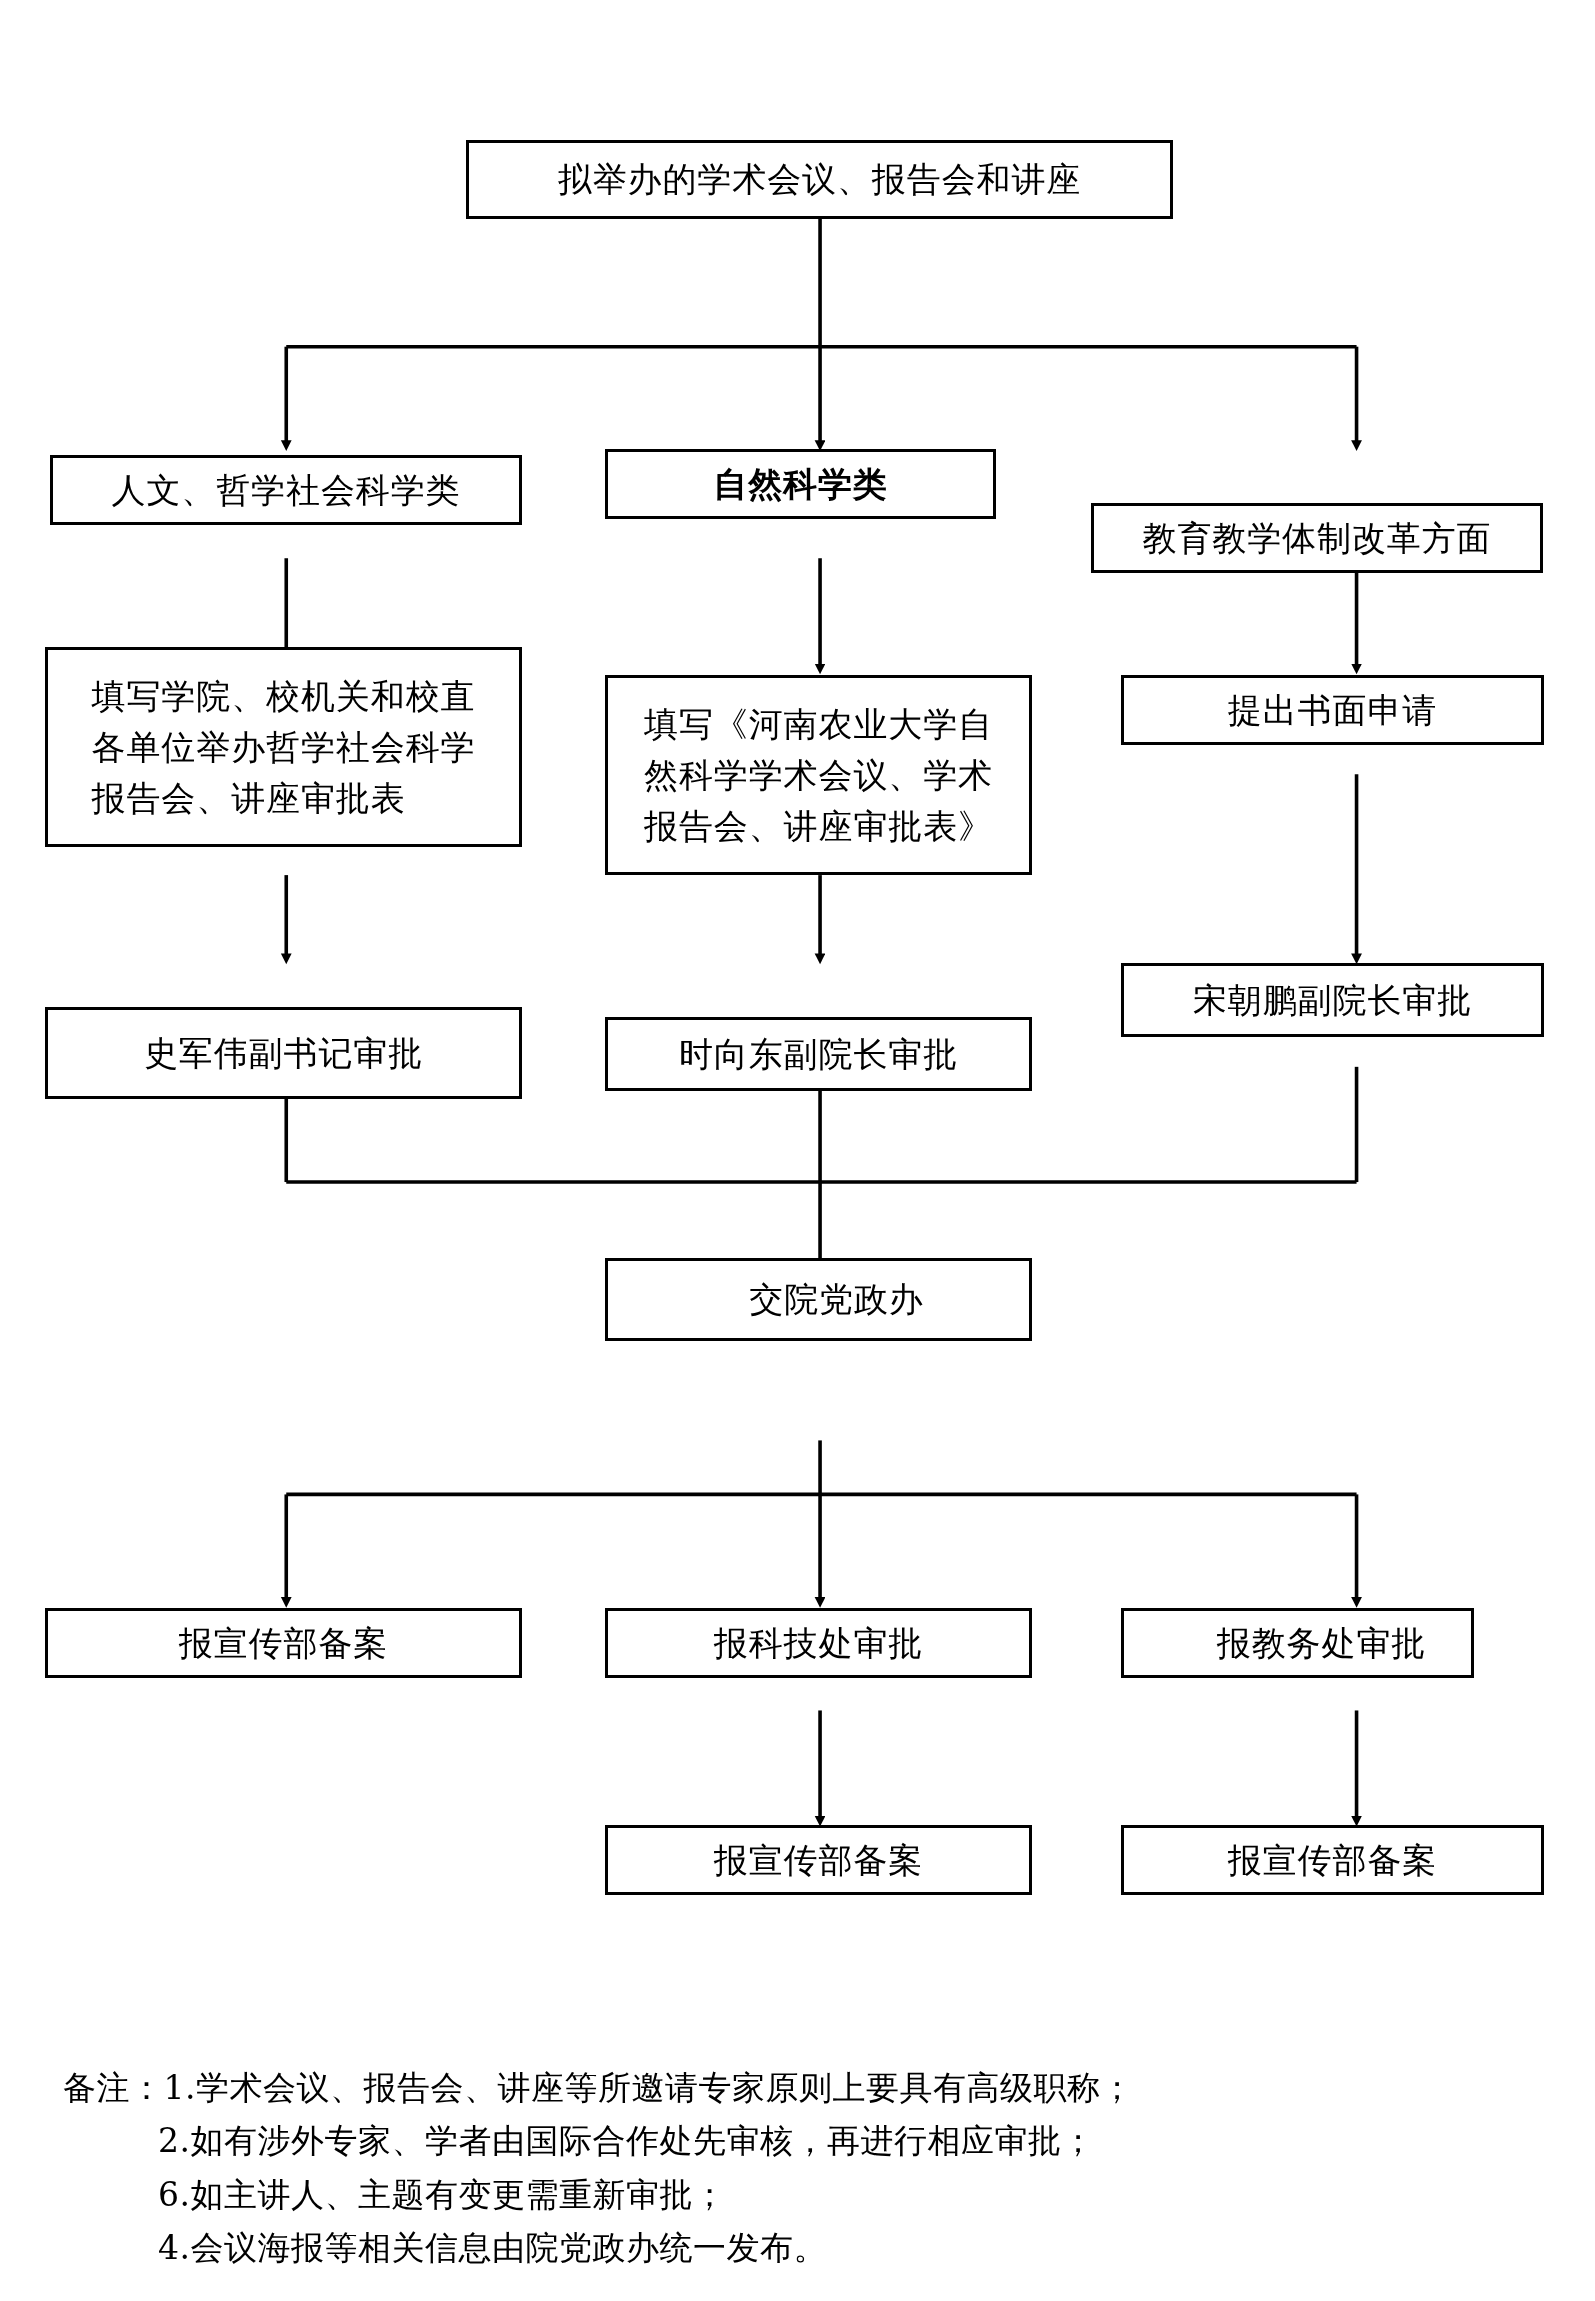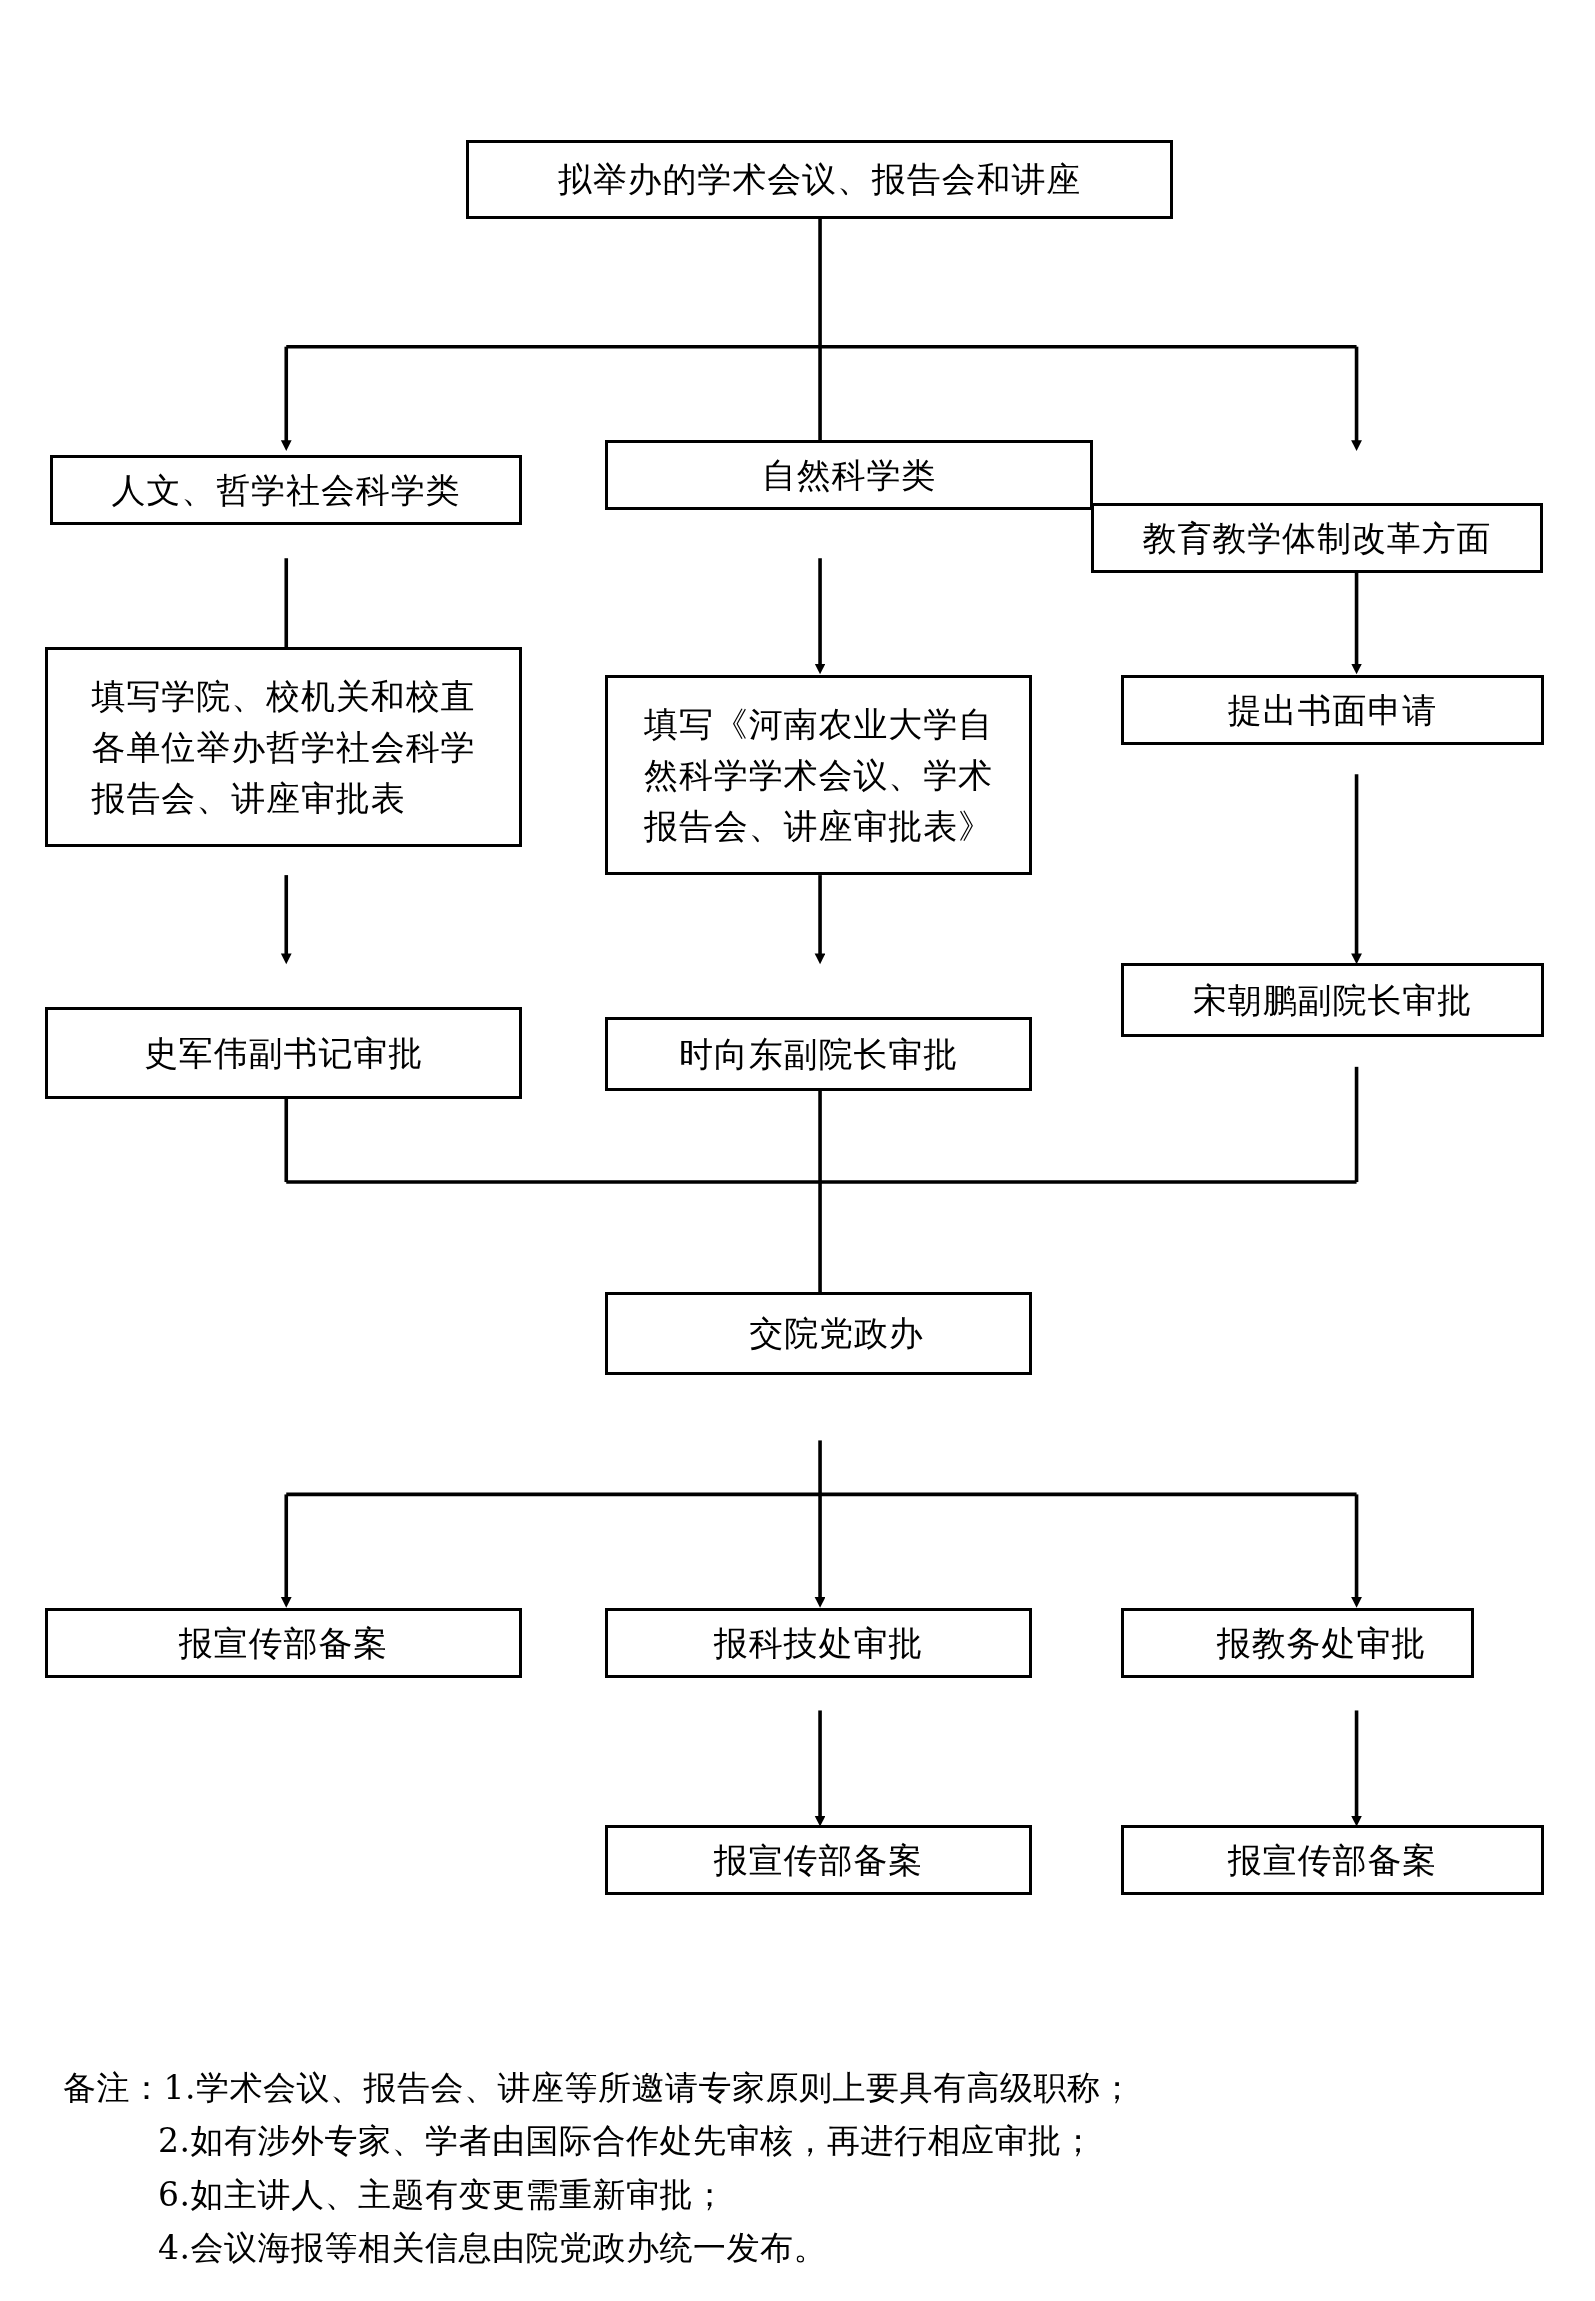--- a/index.html
+++ b/index.html
@@ -111,21 +111,21 @@
     <path d="M1507,1900 L1507,2018" stroke="#000000" stroke-width="4" fill="none" marker-end="url(#arrow)"></path>
   </svg>
 
   <div class="node-box" style="left:466px; top:140px; width:707px; height:79px;">
     <span class="node-label">拟举办的学术会议、报告会和讲座</span>
   </div>
 
   <div class="node-box" style="left:50px; top:455px; width:472px; height:70px;">
     <span class="node-label">人文、哲学社会科学类</span>
   </div>
-  <div class="node-box" style="left:605px; top:440px; width:488px; height:70px;">
+  <div class="node-box" style="left:605px; top:449px; width:391px; height:70px;font-weight:bold;">
     <span class="node-label">自然科学类</span>
   </div>
   <div class="node-box" style="left:1091px; top:455px; width:452px; height:70px;margin-top:48px;">
     <span class="node-label">教育教学体制改革方面</span>
   </div>
 
   <div class="node-box" style="left:45px; top:647px; width:477px; height:200px;">
     <span class="node-label multiline">填写学院、校机关和校直
 各单位举办哲学社会科学
 报告会、讲座审批表</span>
@@ -142,21 +142,21 @@
   <div class="node-box" style="left:45px; top:963px; width:477px; height:92px;margin-top:44px;">
     <span class="node-label">史军伟副书记审批</span>
   </div>
   <div class="node-box" style="left:605px; top:1017px; width:427px; height:74px;">
     <span class="node-label">时向东副院长审批</span>
   </div>
   <div class="node-box" style="left:1121px; top:963px; width:423px; height:74px;">
     <span class="node-label">宋朝鹏副院长审批</span>
   </div>
 
-  <div class="node-box" style="left:605px; top:1292px; width:427px; height:83px;padding-left:36px;">
+  <div class="node-box" style="left:605px; top:1258px; width:427px; height:83px;padding-left:36px;">
     <span class="node-label">交院党政办</span>
   </div>
 
   <div class="node-box" style="left:45px; top:1608px; width:477px; height:70px;">
     <span class="node-label">报宣传部备案</span>
   </div>
   <div class="node-box" style="left:605px; top:1608px; width:427px; height:70px;">
     <span class="node-label">报科技处审批</span>
   </div>
   <div class="node-box" style="left:1121px; top:1608px; width:353px; height:70px;padding-left:48px;">

